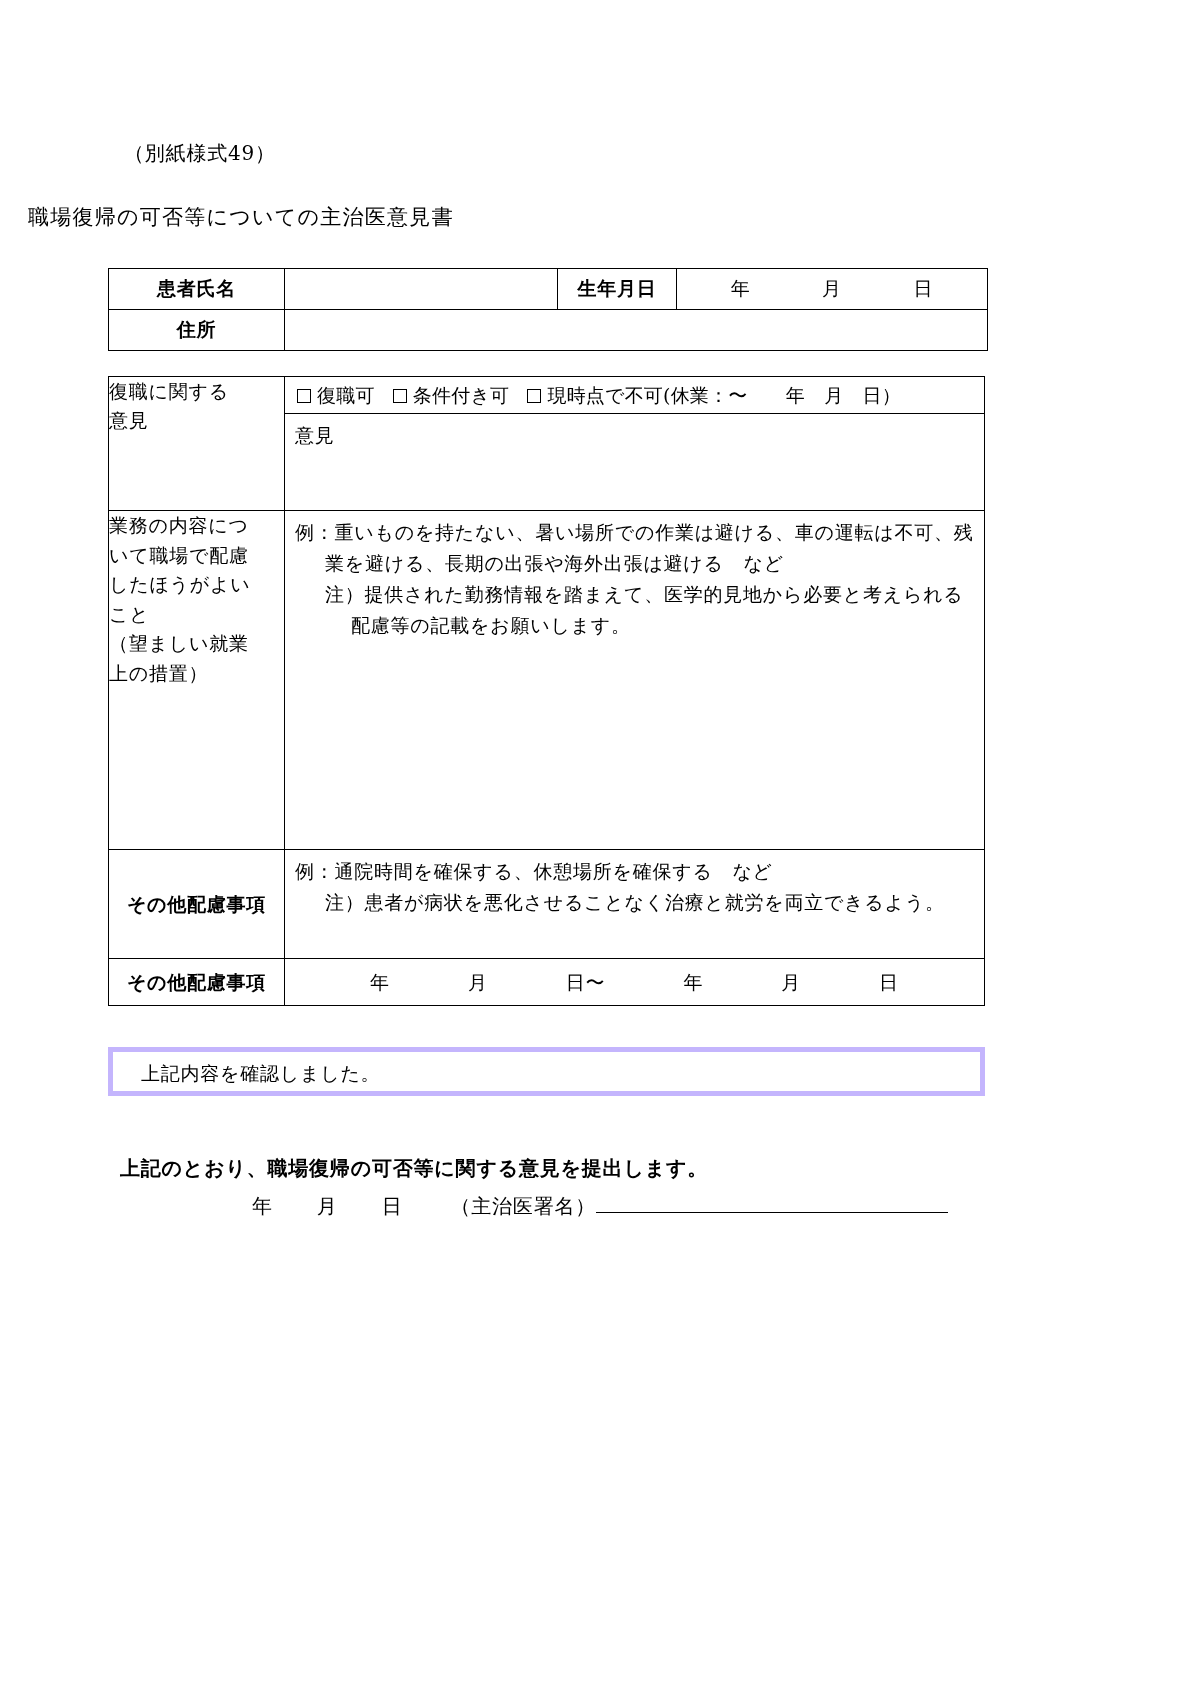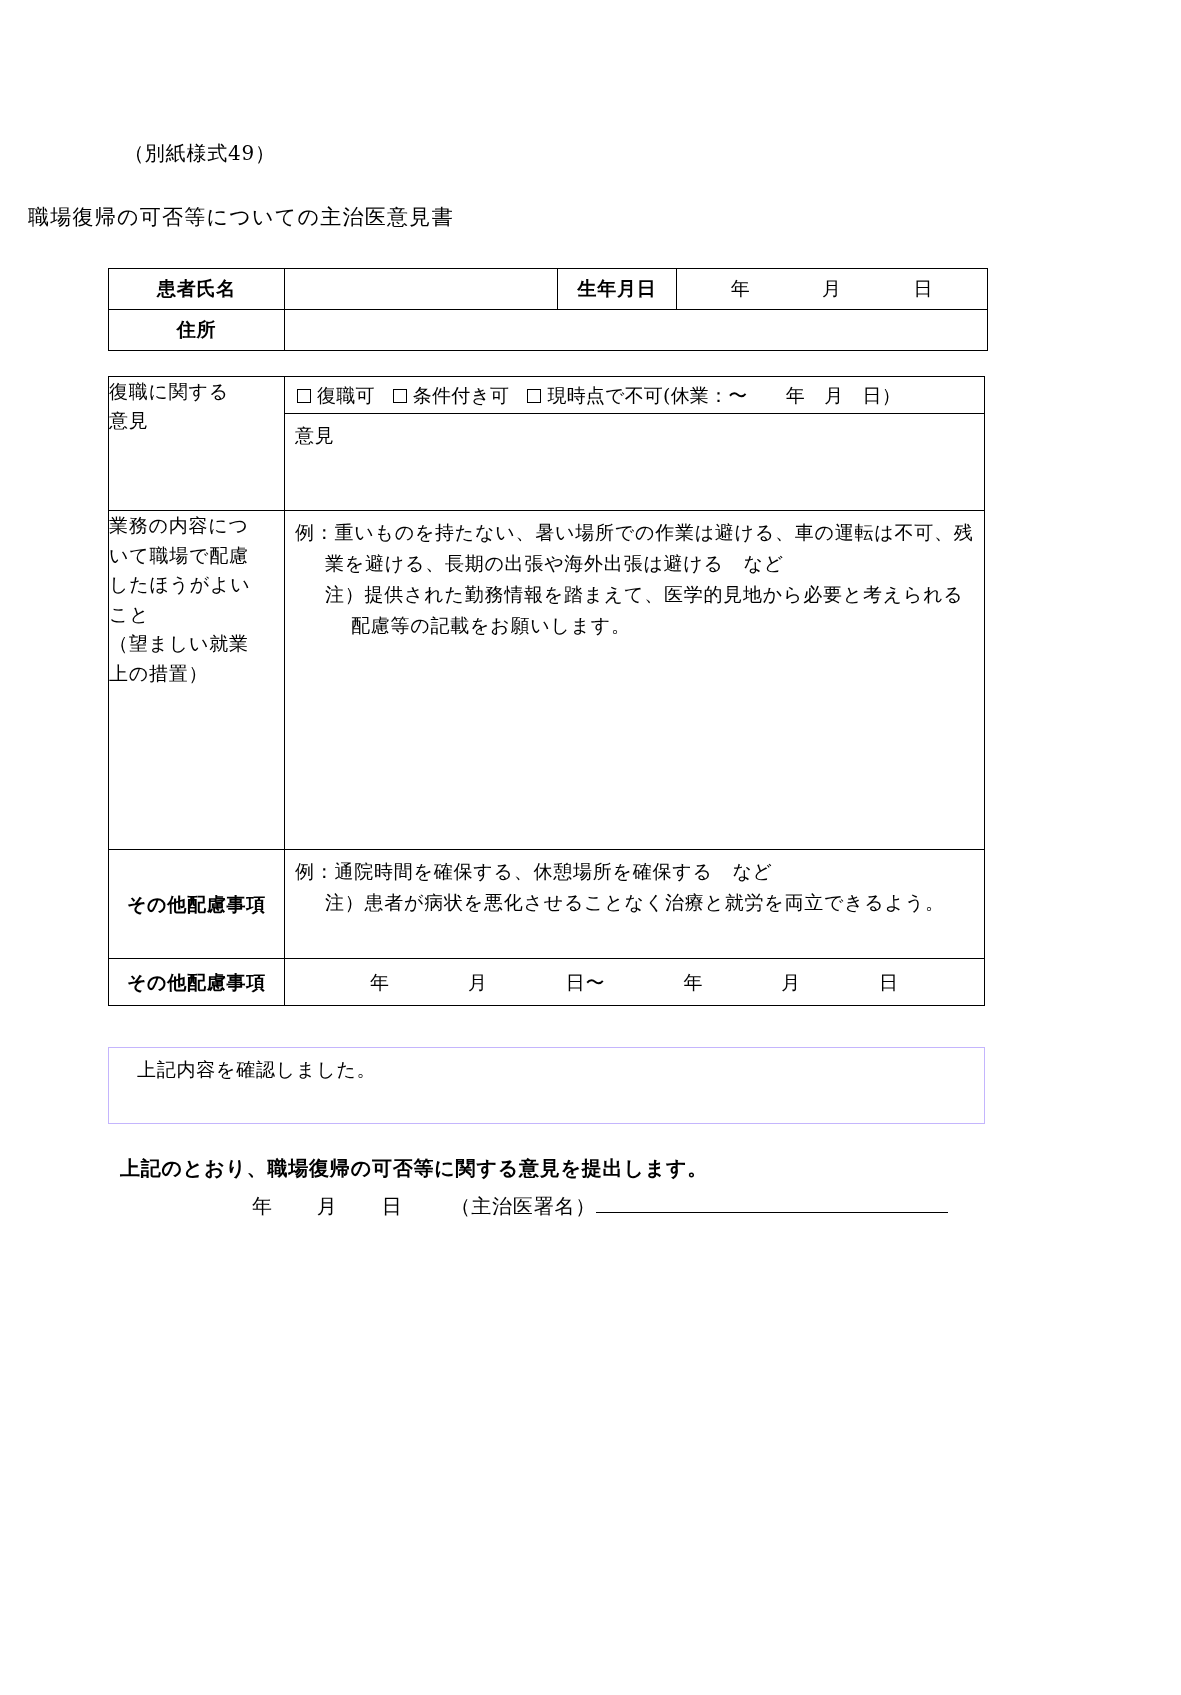--- a/index.html
+++ b/index.html
@@ -150,22 +150,22 @@
   .example .ind1 { padding-left: 30px; }
   .example .ind2 { padding-left: 30px; }
   .example .ind3 { padding-left: 56px; }
 
   
   #confirm-box {
     position: absolute;
     left: 108px;
     top: 1047px;
     width: 877px;
-    height: 77px;
-    border: 1px solid #c4b5fd;
+    height: 49px;
+    border: 5px solid #c4b5fd;
     box-sizing: border-box;
     font-size: 19px;
   }
   #confirm-box .line1 {
     padding: 9px 0 0 28px;
   }
   #confirm-box .line2 {
     padding: 3px 0 0 150px;
     white-space: nowrap;
   }

